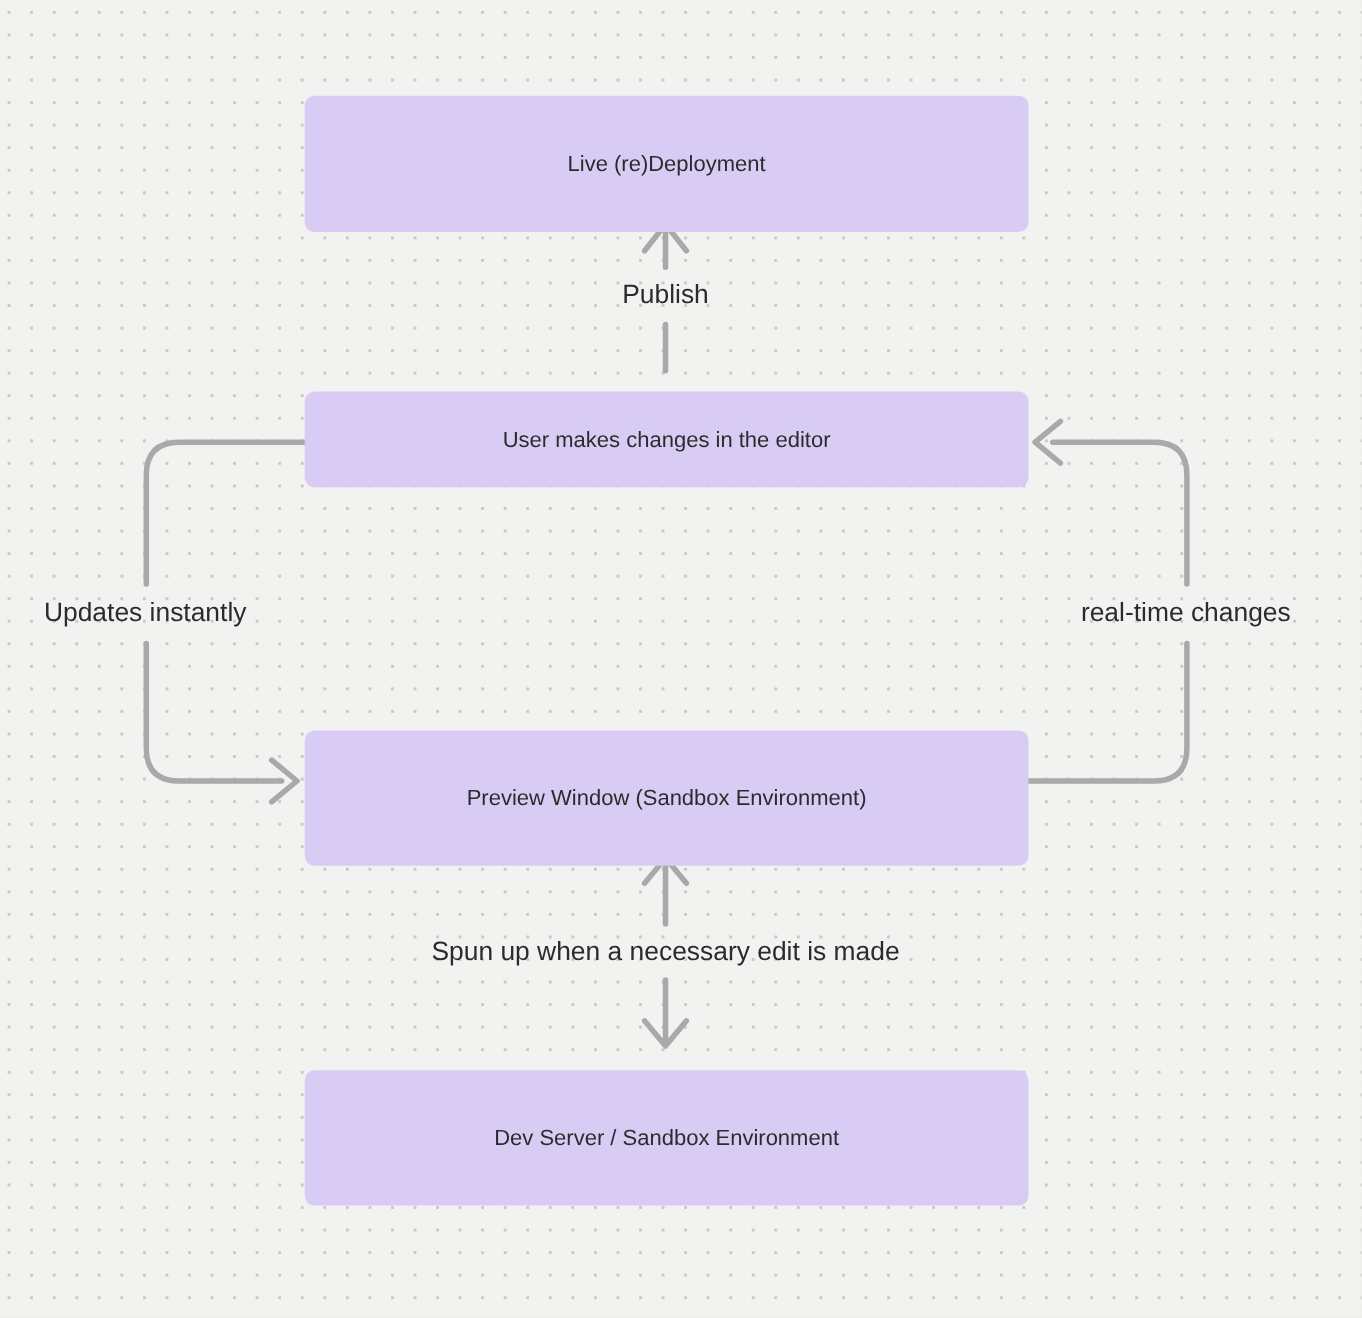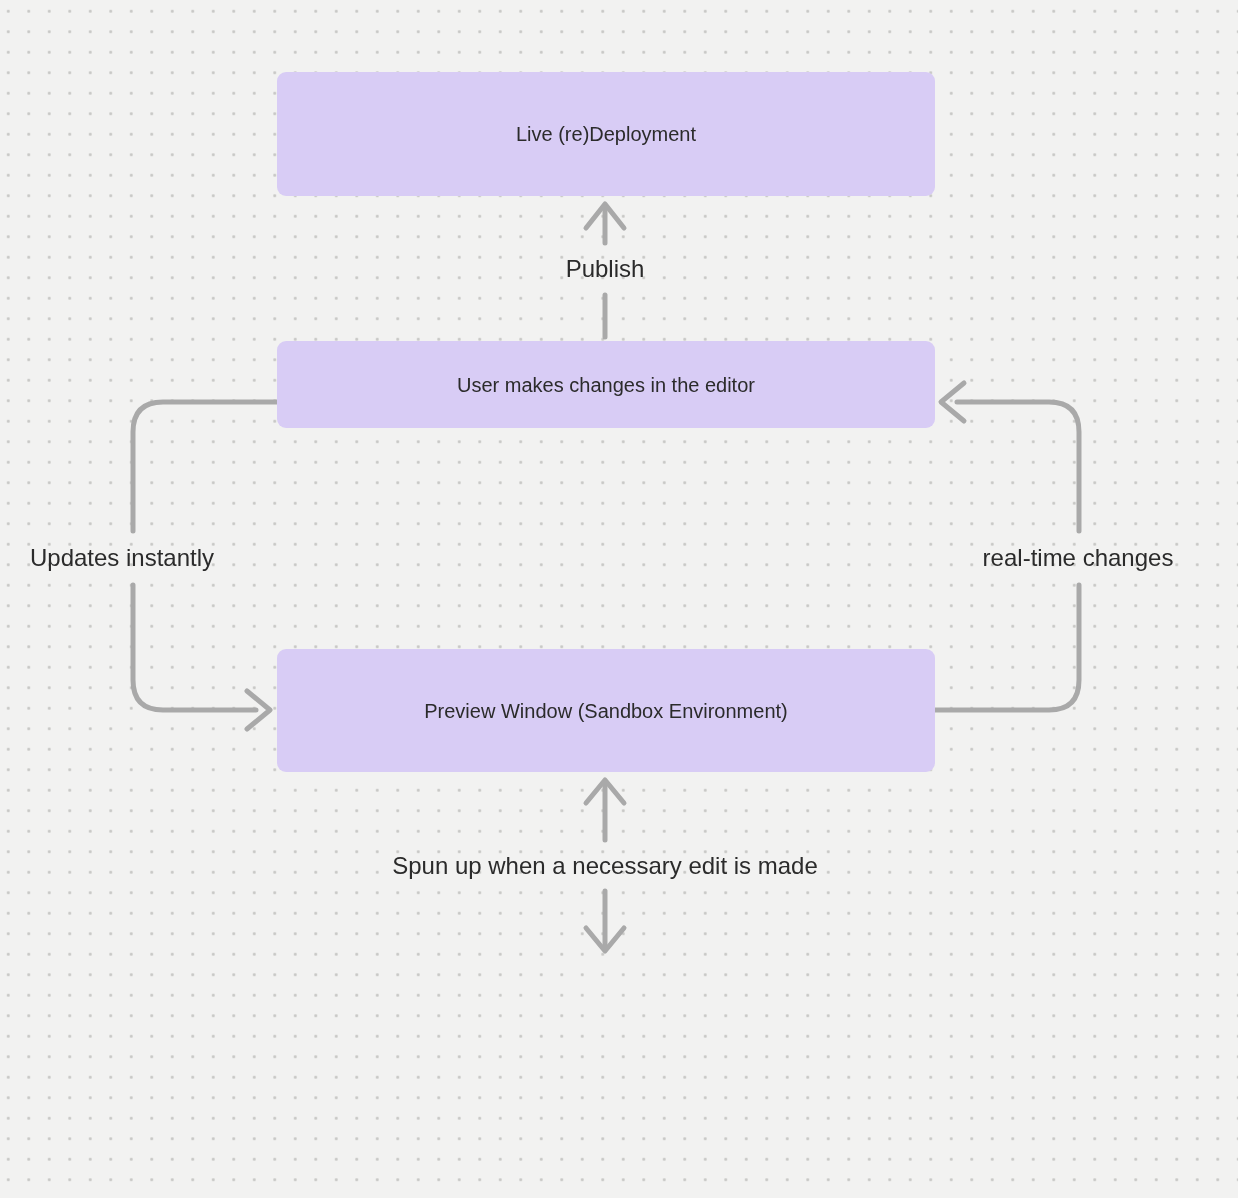--- a/index.html
+++ b/index.html
@@ -37,35 +37,36 @@
     width: 658px;
     background: var(--node, #d8ccf5);
     border-radius: 9px;
     display: flex;
     align-items: center;
     justify-content: center;
     text-align: center;
     color: var(--text, #2b2b2b);
     font-size: 20px;
     line-height: 1.2;
+    margin-top: 15px;
   }
   .node-1 { top: 72px;  height: 124px; }
   .node-2 { top: 341px; height: 87px; }
   .node-3 { top: 649px; height: 123px; }
   .node-4 { top: 958px; height: 123px; }
   .edge-label {
     position: absolute;
     transform: translate(-50%, -50%);
     white-space: nowrap;
     color: var(--text, #2b2b2b);
     font-size: 24px;
     line-height: 1.2;
   }
   .label-publish  { left: 605px;  top: 269px; }
-  .label-updates  { left: 122px;  top: 558px; }
+  .label-updates  { left: 132px;  top: 558px; }
   .label-feedback { left: 1078px; top: 558px; }
   .label-spunup   { left: 605px;  top: 866px; }
 </style>
 </head>
 <body>
 
 <div class="canvas">
 
   <svg class="arrows" viewBox="0 0 1238 1198" xmlns="http://www.w3.org/2000/svg">
 
@@ -100,19 +101,22 @@
   </div>
 
   <div class="node node-2">
     <span>User makes changes in the editor</span>
   </div>
 
   <div class="node node-3">
     <span>Preview Window (Sandbox Environment)</span>
   </div>
 
+  <div class="node node-4">
+    <span>Dev Server / Sandbox Environment</span>
+  </div>
 
   <div class="edge-label label-publish">Publish</div>
   <div class="edge-label label-updates">Updates instantly</div>
   <div class="edge-label label-feedback">real-time changes</div>
   <div class="edge-label label-spunup">Spun up when a necessary edit is made</div>
 
 </div>
 
 </body></html>

